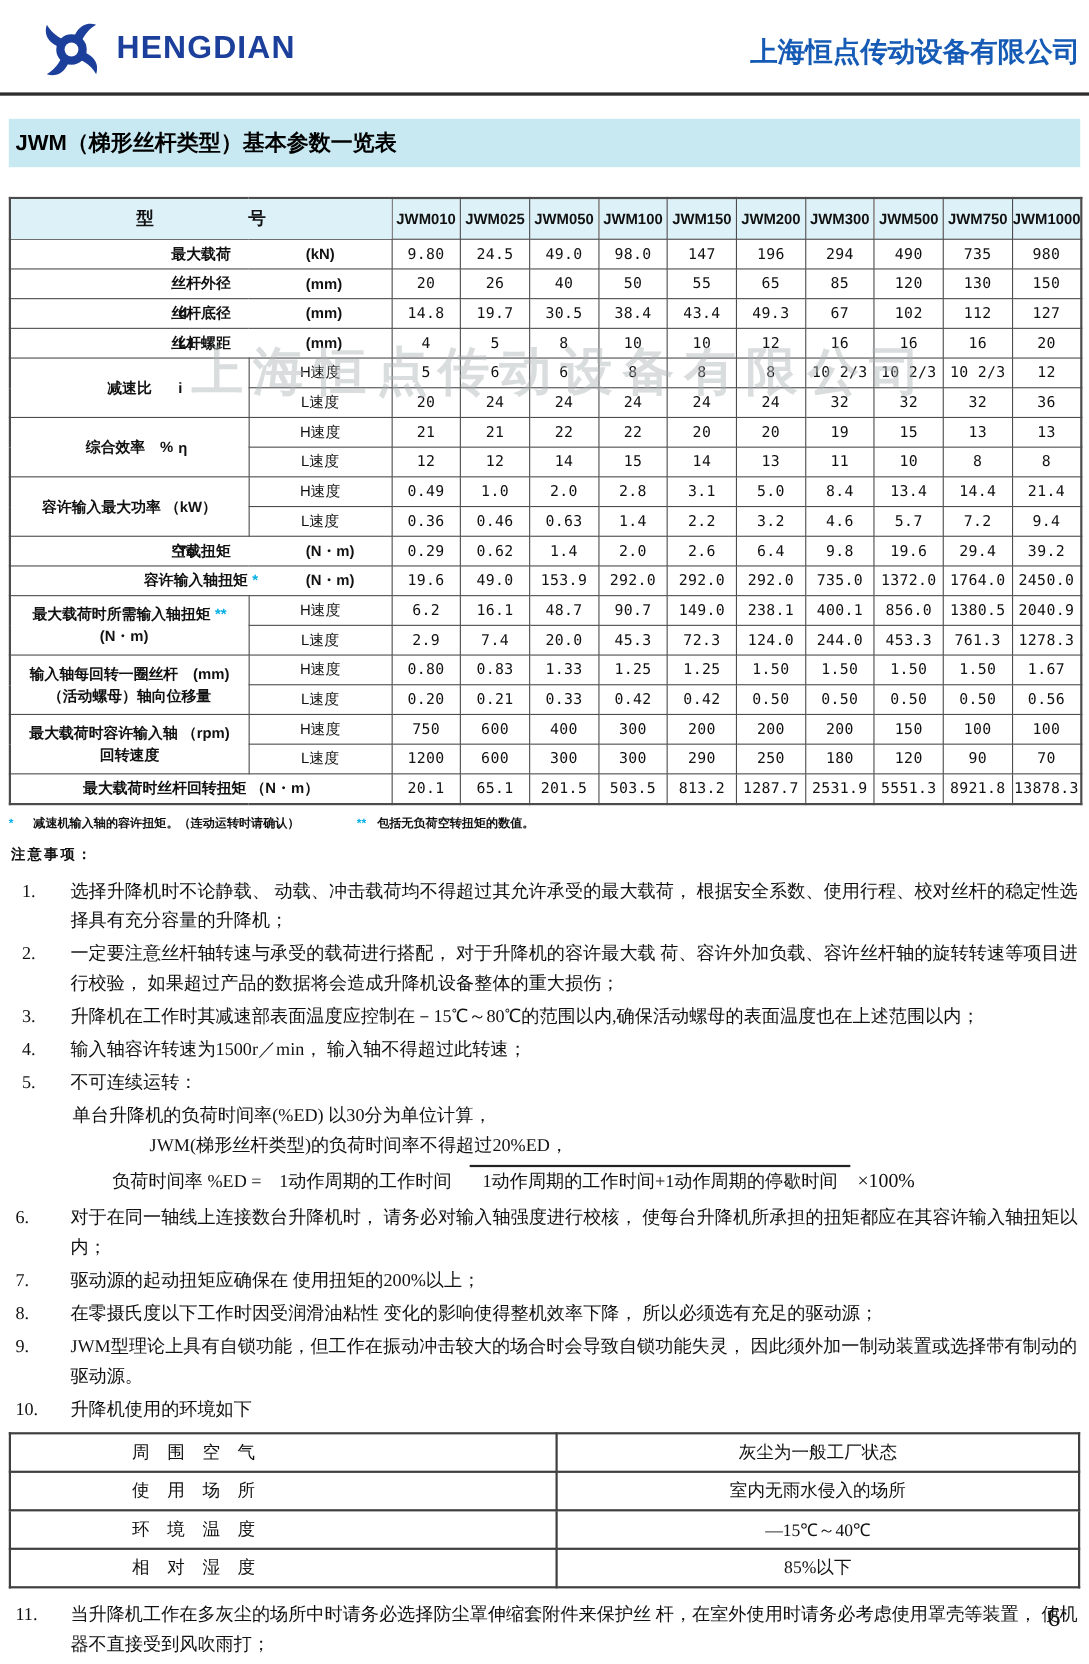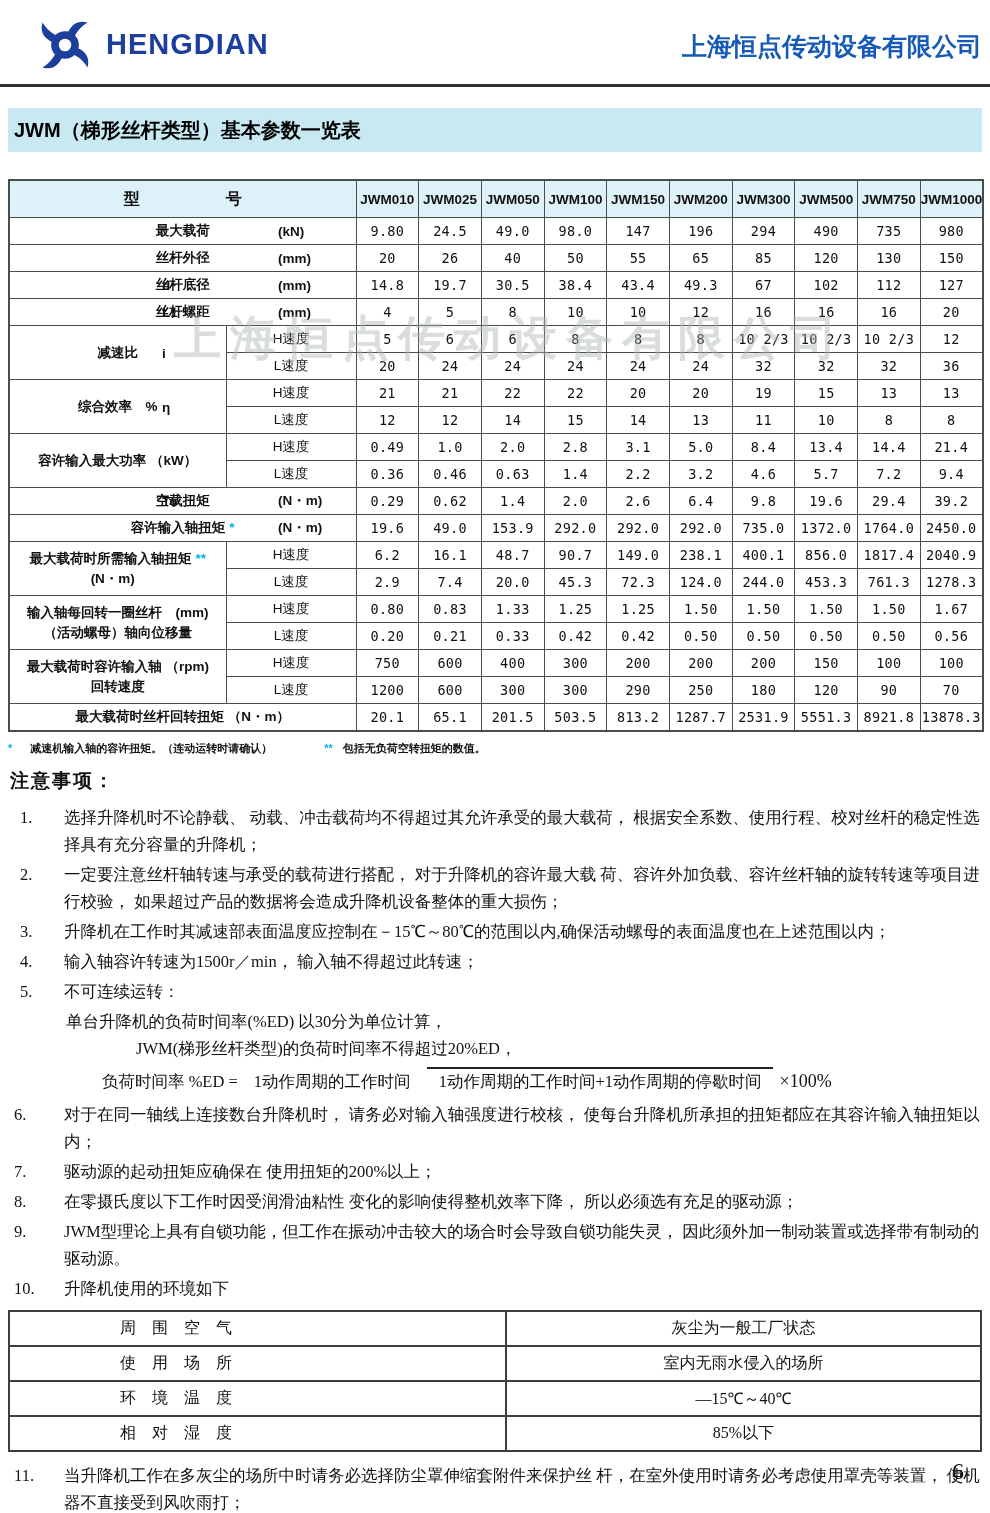--- a/index.html
+++ b/index.html
@@ -40,21 +40,21 @@
   .watermark{position:absolute;left:166px;top:128px;font-size:47px;font-weight:bold;
              color:#aeb4b6;opacity:0.45;letter-spacing:9px;white-space:nowrap;
              pointer-events:none;z-index:4;}
   
   .footnote{margin:9px 8px 0 8px;font-size:11px;font-weight:bold;}
   .footnote .fstar{color:#00b0e6;margin-right:18px;}
   .footnote .fstar2{color:#00b0e6;margin-left:52px;margin-right:10px;}
   
   .notes{margin:12px 8px 0 8px;width:974px;font-family:"Liberation Serif",serif;
          font-size:16.5px;color:#111;}
-  .notes-title{font-family:"Liberation Sans",sans-serif;font-size:19px;font-weight:bold;
+  .notes-title{font-family:"Liberation Sans",sans-serif;font-size:13px;font-weight:bold;
                margin:10px 0 10px 2px;letter-spacing:2px;}
   .note{position:relative;padding-left:56px;line-height:27px;margin-bottom:3px;}
   .note .no{position:absolute;left:12px;}
   .note.wide .no{left:6px;}
   .sub1{padding-left:58px;line-height:27px;}
   .sub2{padding-left:128px;line-height:27px;}
   .formula{display:flex;align-items:center;margin:8px 0 8px 94px;line-height:1.3;}
   .frac{display:inline-block;text-align:center;margin:0 4px;}
   .frac .fnum{padding:0 12px 3px 12px;}
   .frac .fden{border-top:2px solid #222;padding:3px 12px 0 12px;}
@@ -292,21 +292,21 @@
           </td>
           <td class="hcell">H速度</td>
           <td class="num">6.2</td>
           <td class="num">16.1</td>
           <td class="num">48.7</td>
           <td class="num">90.7</td>
           <td class="num">149.0</td>
           <td class="num">238.1</td>
           <td class="num">400.1</td>
           <td class="num">856.0</td>
-          <td class="num">1817.4</td>
+          <td class="num">1380.5</td>
           <td class="num">2040.9</td>
         </tr>
         <tr>
           <td class="hcell">L速度</td>
           <td class="num">2.9</td>
           <td class="num">7.4</td>
           <td class="num">20.0</td>
           <td class="num">45.3</td>
           <td class="num">72.3</td>
           <td class="num">124.0</td>

